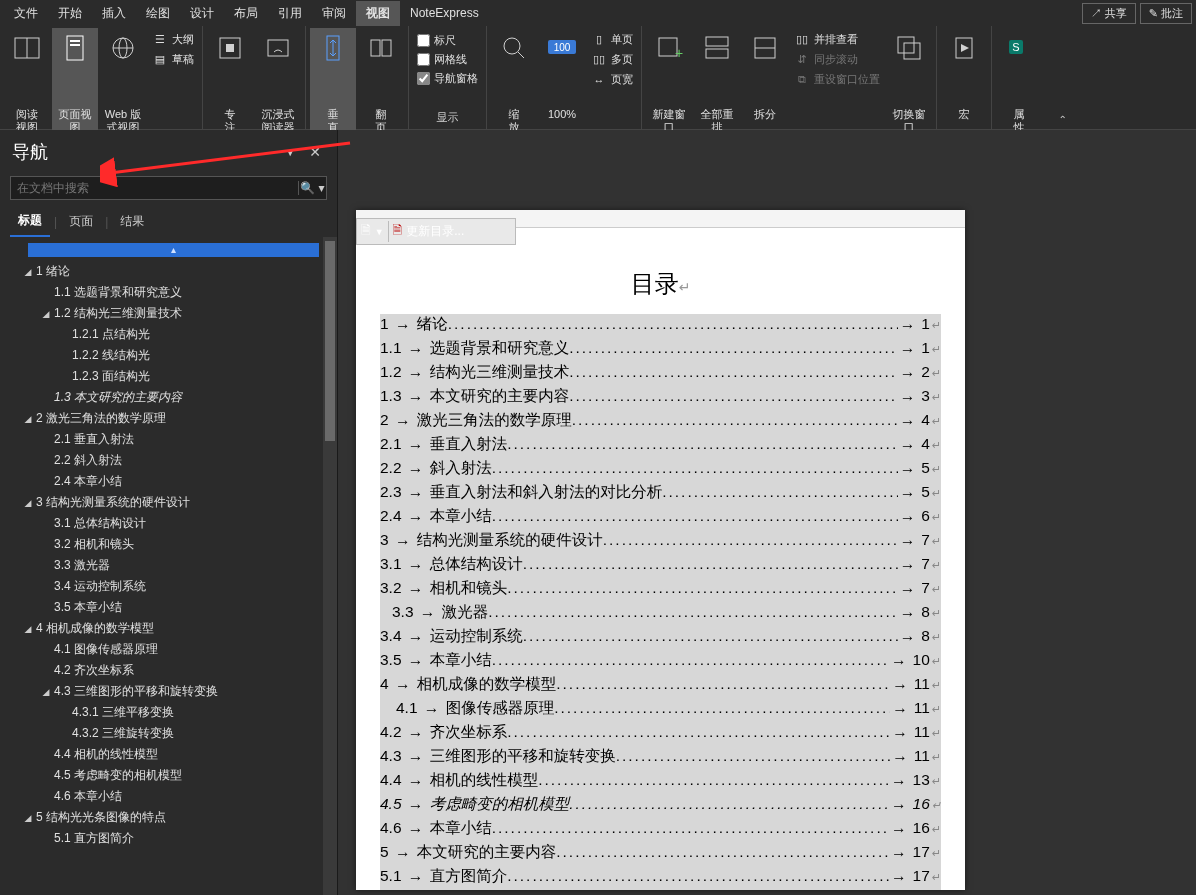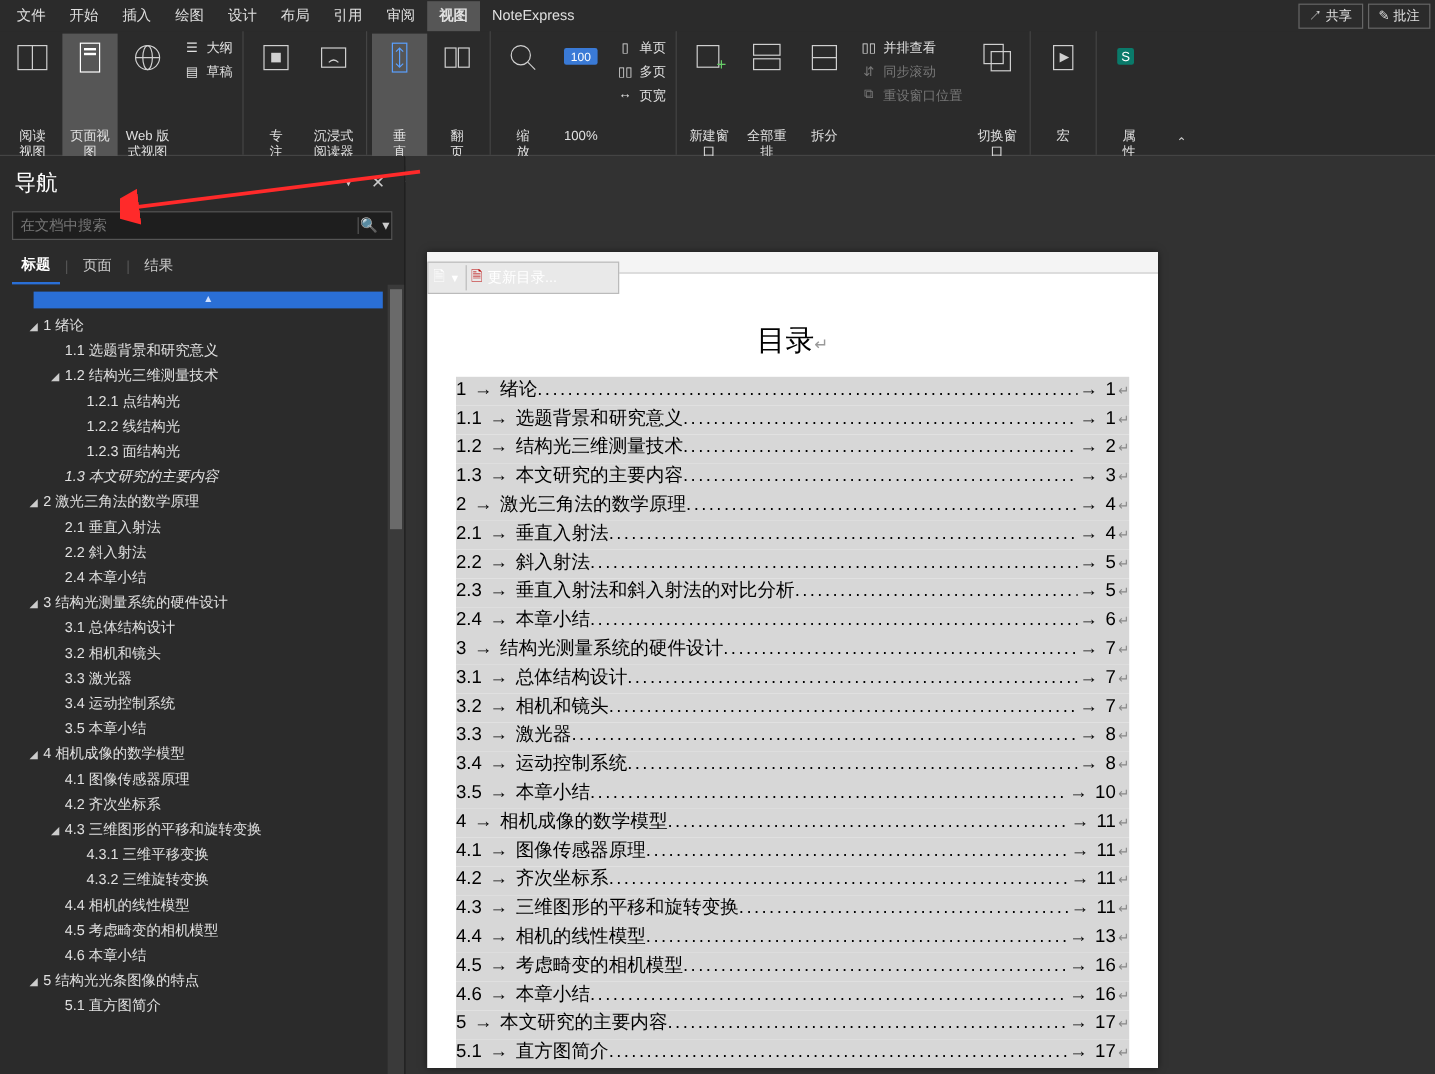--- a/index.html
+++ b/index.html
@@ -173,20 +173,39 @@
               <rect x="15" y="6" width="9" height="16" fill="none" stroke="#d0d0d0"></rect>
             </svg>
           </span>
           <span style="white-space:pre">翻
 页</span>
         </div>
     </div>
     <div class="rgroup-label">页面移动</div>
   </div>
 
+  <div class="rgroup">
+    <div class="rgroup-body">
+      <div class="smallcol" style="padding-top:4px">
+        <label class="chk">
+            <input type="checkbox" style="">
+            <span>标尺</span>
+          </label>
+        <label class="chk">
+            <input type="checkbox" style="">
+            <span>网格线</span>
+          </label>
+        <label class="chk">
+            <input type="checkbox" checked="" style="">
+            <span>导航窗格</span>
+          </label>
+      </div>
+    </div>
+    <div class="rgroup-label">显示</div>
+  </div>
 
   <div class="rgroup">
     <div class="rgroup-body">
       <div class="bigbtn">
           <span class="icn">
             <svg width="28" height="28">
               <circle cx="12" cy="12" r="8" fill="none" stroke="#d0d0d0"></circle>
               <line x1="18" y1="18" x2="24" y2="24" stroke="#d0d0d0"></line>
             </svg>
           </span>
@@ -565,21 +584,21 @@
           </div>
           <div class="trow" style="padding-left: 0px;">
             <span class="num">3.2</span>
             <span class="arrow"> → </span>
             <span class="txt">相机和镜头</span>
             <span class="dots">........................................................................................................................</span>
             <span class="arrow">→</span>
             <span class="pg">7</span>
             <span class="ret">↵</span>
           </div>
-          <div class="trow" style="padding-left: 0px;">
+          <div class="trow" style="padding-left: 12px;">
             <span class="num">3.3</span>
             <span class="arrow"> → </span>
             <span class="txt">激光器</span>
             <span class="dots">........................................................................................................................</span>
             <span class="arrow">→</span>
             <span class="pg">8</span>
             <span class="ret">↵</span>
           </div>
           <div class="trow" style="padding-left: 0px;">
             <span class="num">3.4</span>
@@ -601,21 +620,21 @@
           </div>
           <div class="trow" style="padding-left: 0px;">
             <span class="num">4</span>
             <span class="arrow"> → </span>
             <span class="txt">相机成像的数学模型</span>
             <span class="dots">........................................................................................................................</span>
             <span class="arrow">→</span>
             <span class="pg">11</span>
             <span class="ret">↵</span>
           </div>
-          <div class="trow" style="padding-left: 0px;">
+          <div class="trow" style="padding-left: 16px;">
             <span class="num">4.1</span>
             <span class="arrow"> → </span>
             <span class="txt">图像传感器原理</span>
             <span class="dots">........................................................................................................................</span>
             <span class="arrow">→</span>
             <span class="pg">11</span>
             <span class="ret">↵</span>
           </div>
           <div class="trow" style="padding-left: 0px;">
             <span class="num">4.2</span>
@@ -637,21 +656,21 @@
           </div>
           <div class="trow" style="padding-left: 0px;">
             <span class="num">4.4</span>
             <span class="arrow"> → </span>
             <span class="txt">相机的线性模型</span>
             <span class="dots">........................................................................................................................</span>
             <span class="arrow">→</span>
             <span class="pg">13</span>
             <span class="ret">↵</span>
           </div>
-          <div class="trow" style="padding-left: 0px;">
+          <div class="trow" style="padding-left: 0px; font-style: italic;">
             <span class="num">4.5</span>
             <span class="arrow"> → </span>
             <span class="txt">考虑畸变的相机模型</span>
             <span class="dots">........................................................................................................................</span>
             <span class="arrow">→</span>
             <span class="pg">16</span>
             <span class="ret">↵</span>
           </div>
           <div class="trow" style="padding-left: 0px;">
             <span class="num">4.6</span>

